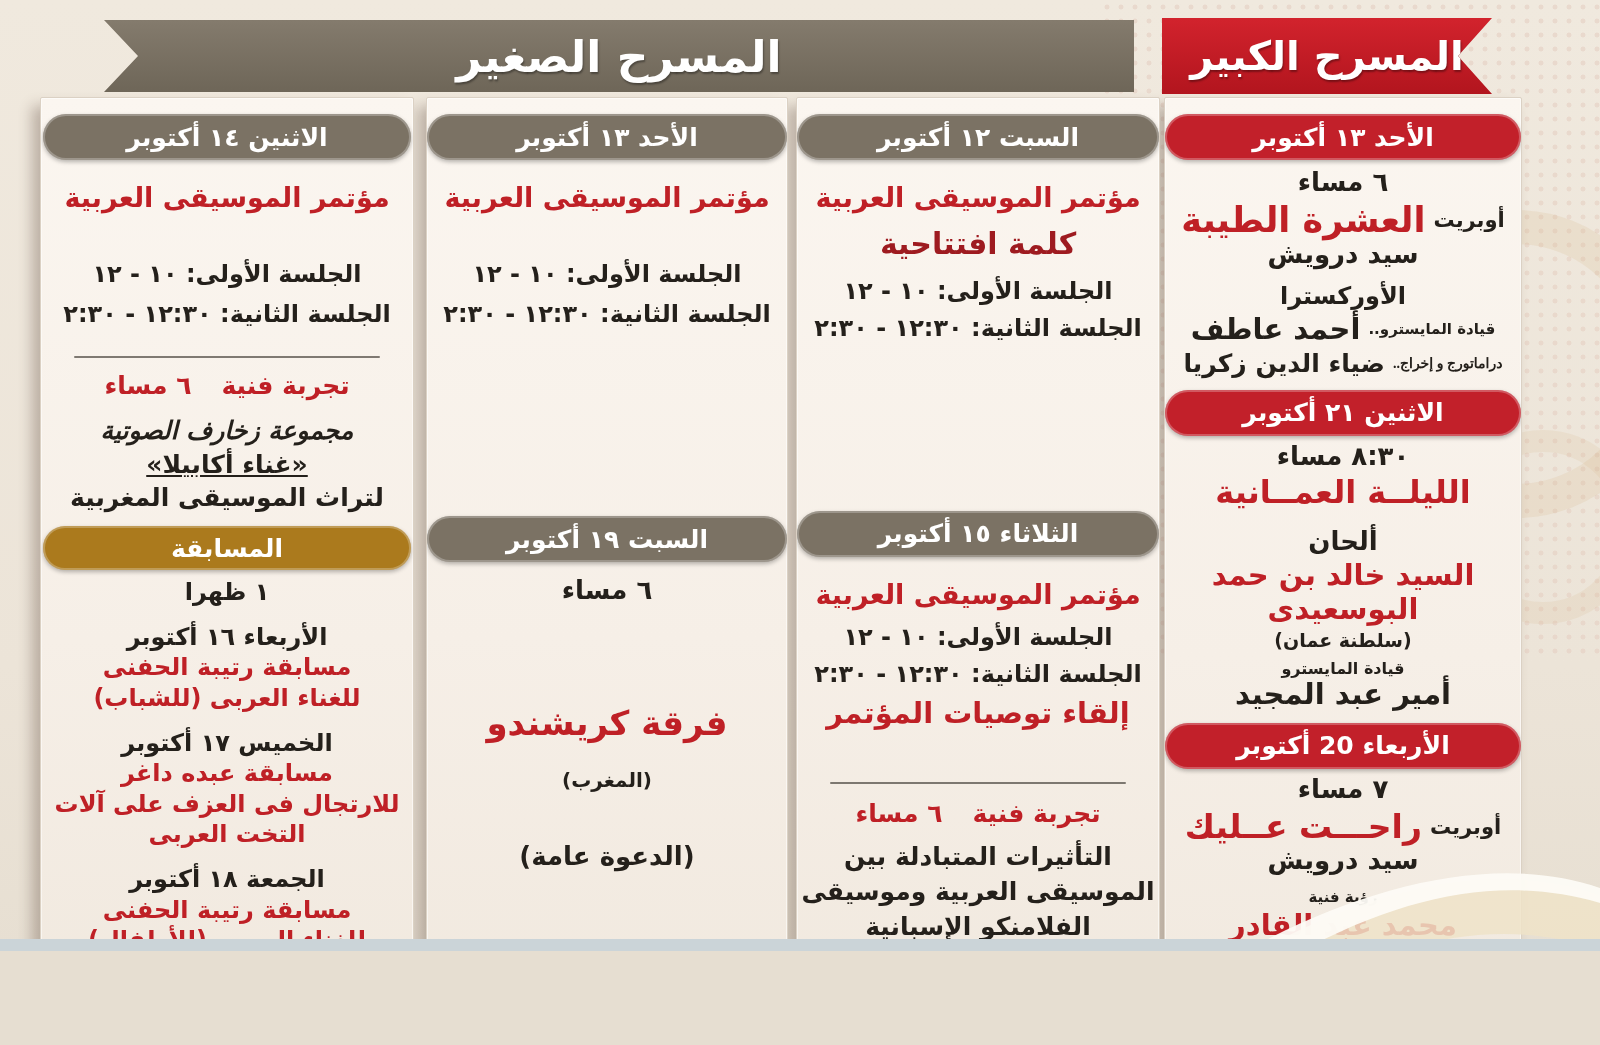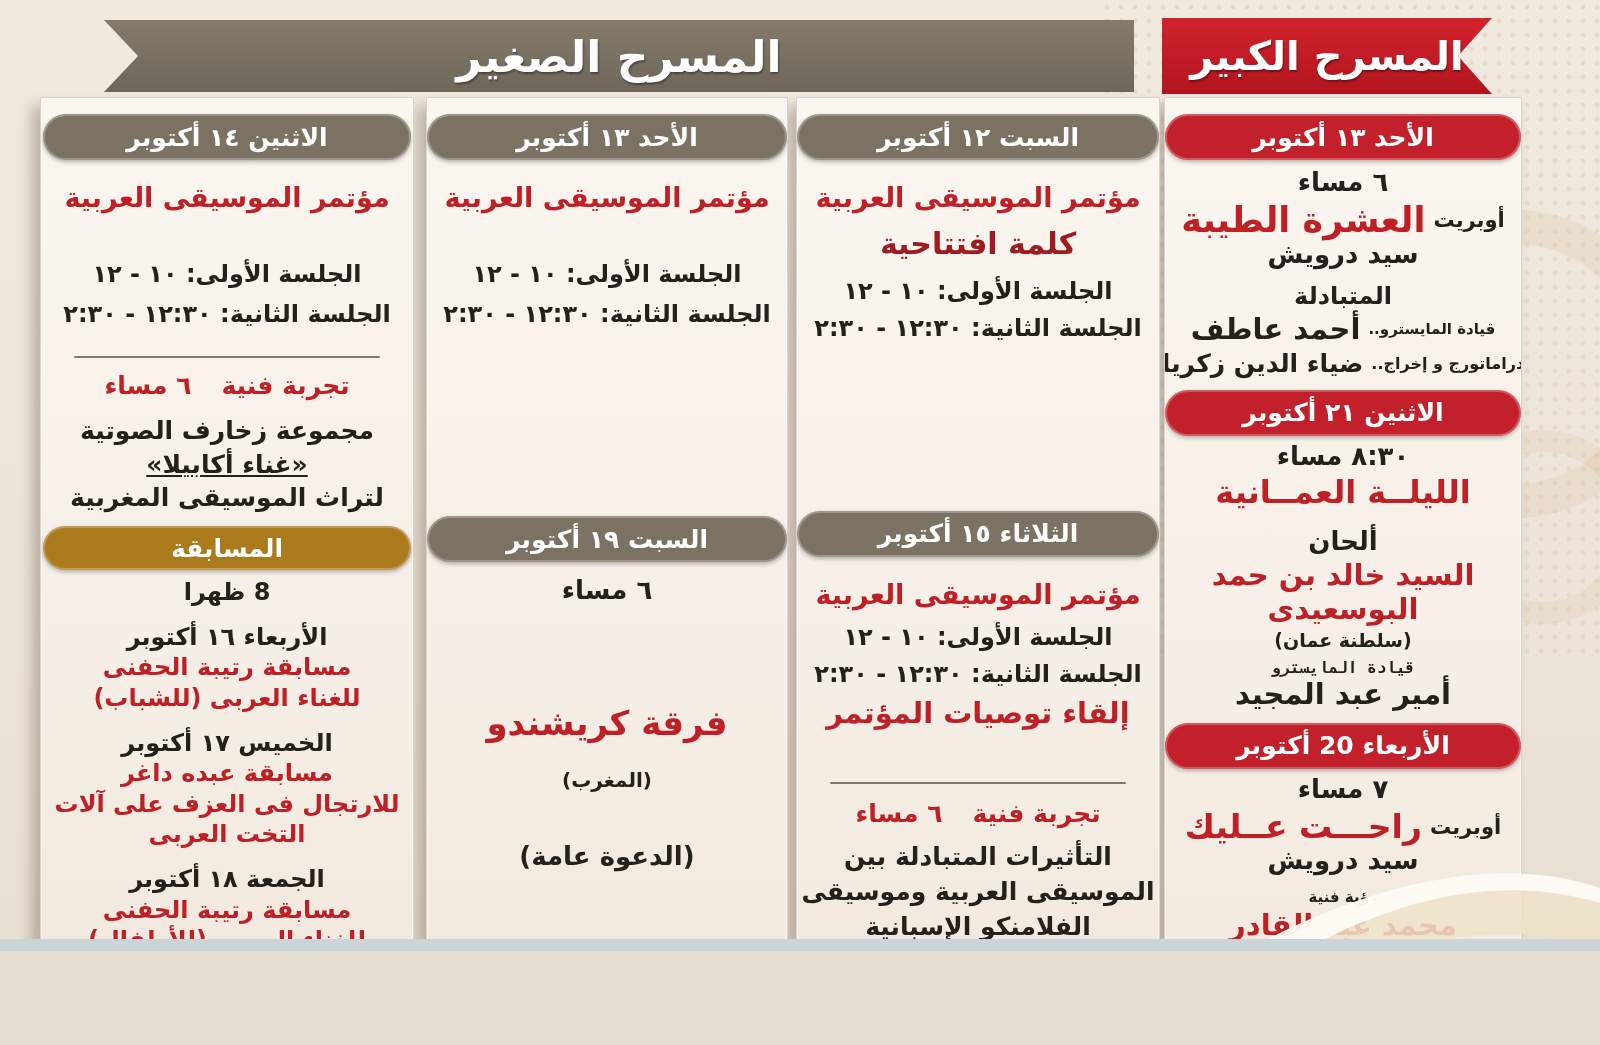--- a/index.html
+++ b/index.html
@@ -75,40 +75,40 @@
   <div class="panel panel-a">
     <div class="pill red" style="margin-top:16px;">
       <span>الأحد ١٣ أكتوبر</span>
     </div>
     <div class="line" style="font-size:26px;margin-top:8px;">٦ مساء</div>
     <div class="mix" style="margin-top:2px;">
       <span style="font-size:21px;">أوبريت</span>
       <span class="t-red" style="font-size:35px;">العشرة الطيبة</span>
     </div>
     <div class="line" style="font-size:26px;">سيد درويش</div>
-    <div class="line" style="font-size:24px;margin-top:13px;">المتبادلة</div>
+    <div class="line" style="font-size:24px;margin-top:13px;">الأوركسترا</div>
     <div class="mix" style="margin-top:2px;">
       <span style="font-size:15px;">قيادة المايسترو..</span>
       <span style="font-size:29px;">أحمد عاطف</span>
     </div>
     <div class="mix" style="margin-top:4px;">
-      <span style="font-size:16px;">دراماتورج و إخراج..</span>
+      <span style="font-size:14px;font-family:Liberation Serif, serif;">دراماتورج و إخراج..</span>
       <span style="font-size:25px;">ضياء الدين زكريا</span>
     </div>
 
     <div class="pill red" style="margin-top:11px;">
       <span>الاثنين ٢١ أكتوبر</span>
     </div>
     <div class="line" style="font-size:26px;margin-top:6px;">٨:٣٠ مساء</div>
     <div class="line t-red" style="font-size:32px;margin-top:2px;">الليلــة العمــانية</div>
     <div class="line" style="font-size:26px;margin-top:17px;">ألحان</div>
     <div class="line t-red" style="font-size:29px;margin-top:2px;">السيد خالد بن حمد</div>
     <div class="line t-red" style="font-size:29px;">البوسعيدى</div>
     <div class="line" style="font-size:19px;margin-top:4px;">(سلطنة عمان)</div>
-    <div class="line" style="font-size:16px;margin-top:8px;font-family:Liberation Mono, monospace;">قيادة المايسترو</div>
+    <div class="line" style="font-size:16px;margin-top:8px;">قيادة المايسترو</div>
     <div class="line" style="font-size:29px;">أمير عبد المجيد</div>
 
     <div class="pill red" style="margin-top:11px;">
       <span>الأربعاء 20 أكتوبر</span>
     </div>
     <div class="line" style="font-size:26px;margin-top:6px;">٧ مساء</div>
     <div class="mix" style="margin-top:4px;">
       <span style="font-size:21px;">أوبريت</span>
       <span class="t-red" style="font-size:33px;">راحـــت عــليك</span>
     </div>
@@ -169,28 +169,28 @@
       <span>الاثنين ١٤ أكتوبر</span>
     </div>
     <div class="line t-red" style="font-size:27px;margin-top:22px;">مؤتمر الموسيقى العربية</div>
     <div class="line" style="font-size:24px;margin-top:48px;">الجلسة الأولى: ١٠ - ١٢</div>
     <div class="line" style="font-size:24px;margin-top:12px;">الجلسة الثانية: ١٢:٣٠ - ٢:٣٠</div>
     <div class="sep" style="margin-top:28px;"></div>
     <div class="duo t-red" style="font-size:25px;margin-top:14px;">
       <span>تجربة فنية</span>
       <span>٦ مساء</span>
     </div>
-    <div class="line" style="font-size:25px;margin-top:16px;">مجموعة زخارف الصوتية</div>
+    <div class="line" style="font-size:25px;margin-top:16px;font-style:italic;">مجموعة زخارف الصوتية</div>
     <div class="line" style="font-size:25px;margin-top:5px;text-decoration:underline;">«غناء أكابيلا»</div>
     <div class="line" style="font-size:25px;margin-top:5px;">لتراث الموسيقى المغربية</div>
 
     <div class="pill gold" style="margin-top:13px;">
       <span>المسابقة</span>
     </div>
-    <div class="line" style="font-size:24px;margin-top:9px;">8 ظهرا</div>
+    <div class="line" style="font-size:24px;margin-top:9px;">١ ظهرا</div>
 
     <div class="line" style="font-size:24px;margin-top:17px;">الأربعاء ١٦ أكتوبر</div>
     <div class="line t-red" style="font-size:24px;margin-top:3px;">مسابقة رتيبة الحفنى</div>
     <div class="line t-red" style="font-size:24px;margin-top:3px;">للغناء العربى (للشباب)</div>
 
     <div class="line" style="font-size:24px;margin-top:17px;">الخميس ١٧ أكتوبر</div>
     <div class="line t-red" style="font-size:24px;margin-top:3px;">مسابقة عبده داغر</div>
     <div class="line t-red" style="font-size:24px;margin-top:3px;">للارتجال فى العزف على آلات</div>
     <div class="line t-red" style="font-size:24px;margin-top:3px;">التخت العربى</div>
 

